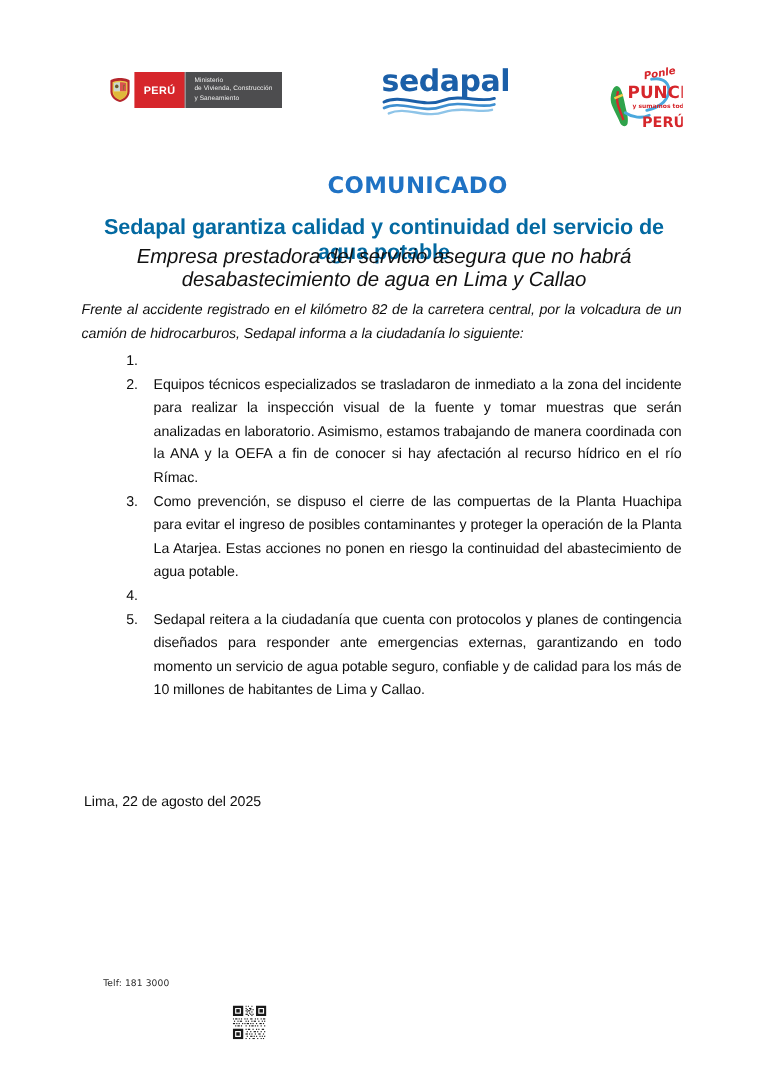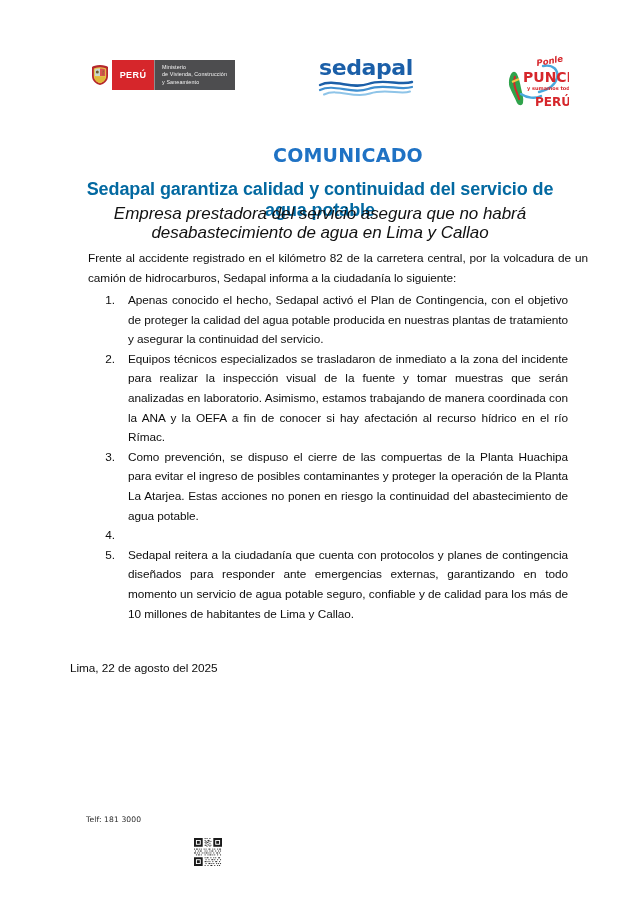--- a/index.html
+++ b/index.html
@@ -81,21 +81,21 @@
   
   .logo-sedapal {
     position: absolute;
     left: 318px;
     top: 4px;
     width: 96px;
     height: 46px;
   }
   .sedapal-word {
     font-family: "DejaVu Sans", sans-serif;
-    font-size: 22px;
+    font-size: 25px;
     font-weight: bold;
     color: #1b5fa8;
     letter-spacing: -0.4px;
     text-align: center;
     line-height: 23px;
   }
   .sedapal-waves {
     display: block;
     margin: 0 auto;
   }
@@ -145,26 +145,27 @@
     font-size: 17px;
     line-height: 19px;
     color: #111111;
     letter-spacing: -0.05px;
   }
 
   
   .intro {
     position: absolute;
     top: 248px;
-    left: 88px;
+    left: 68px;
     width: 500px;
     font-size: 11.8px;
     line-height: 20px;
     text-align: justify;
     letter-spacing: -0.05px;
+    font-style: italic;
   }
 
   .list {
     position: absolute;
     top: 291px;
     left: 70px;
     width: 500px;
   }
   .list-item {
     display: flex;
@@ -284,21 +285,20 @@
 
   <div class="title-main">COMUNICADO</div>
   <div class="title-sub">Sedapal garantiza calidad y continuidad del servicio de agua potable</div>
   <div class="title-lead">Empresa prestadora del servicio asegura que no habrá desabastecimiento de agua en Lima y Callao</div>
 
   <div class="intro">Frente al accidente registrado en el kilómetro 82 de la carretera central, por la volcadura de un camión de hidrocarburos, Sedapal informa a la ciudadanía lo siguiente:</div>
 
   <div class="list">
     <div class="list-item">
       <div class="list-num">1.</div>
-      <div class="list-text">Apenas conocido el hecho, Sedapal activó el Plan de Contingencia, con el objetivo de proteger la calidad del agua potable producida en nuestras plantas de tratamiento y asegurar la continuidad del servicio.</div>
     </div>
     <div class="list-item">
       <div class="list-num">2.</div>
       <div class="list-text">Equipos técnicos especializados se trasladaron de inmediato a la zona del incidente para realizar la inspección visual de la fuente y tomar muestras que serán analizadas en laboratorio. Asimismo, estamos trabajando de manera coordinada con la ANA y la OEFA a fin de conocer si hay afectación al recurso hídrico en el río Rímac.</div>
     </div>
     <div class="list-item">
       <div class="list-num">3.</div>
       <div class="list-text">Como prevención, se dispuso el cierre de las compuertas de la Planta Huachipa para evitar el ingreso de posibles contaminantes y proteger la operación de la Planta La Atarjea. Estas acciones no ponen en riesgo la continuidad del abastecimiento de agua potable.</div>
     </div>
     <div class="list-item">

